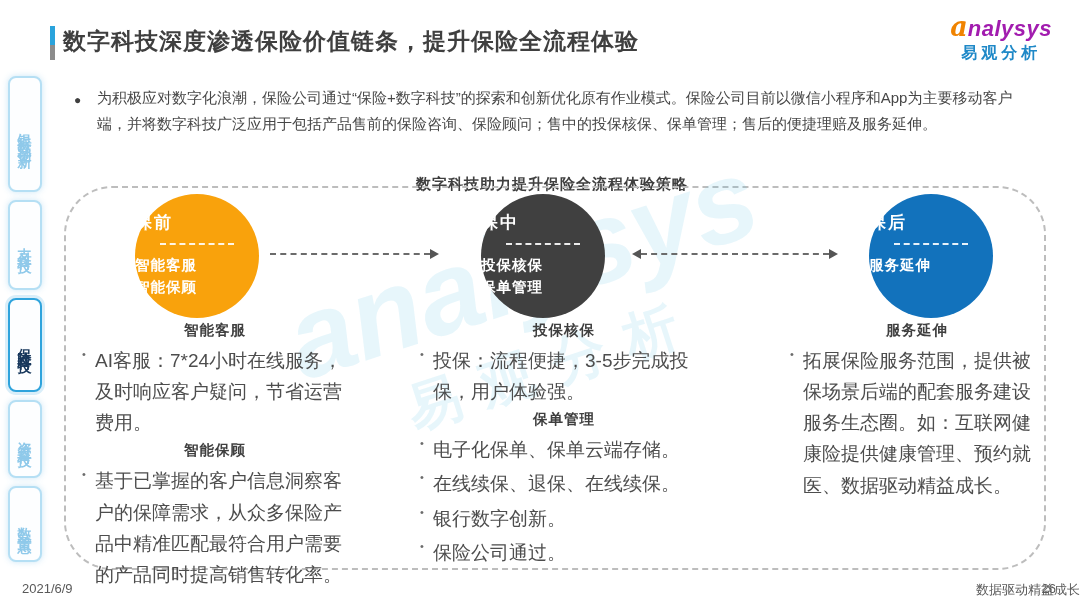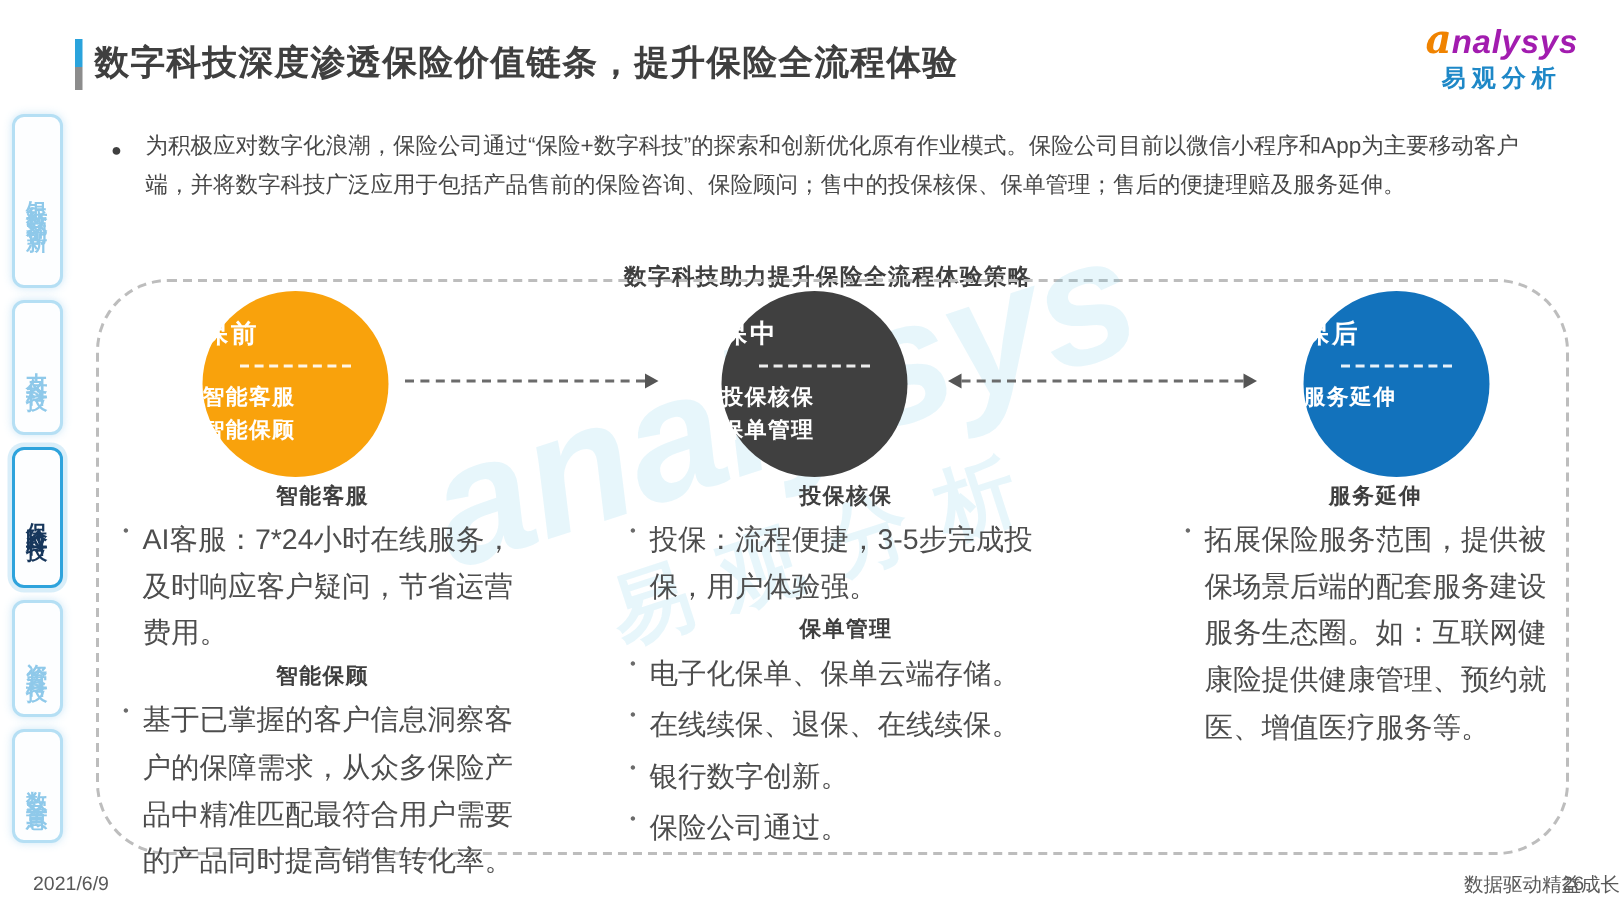--- a/index.html
+++ b/index.html
@@ -158,19 +158,19 @@
     <li>电子化保单、保单云端存储。</li>
     <li>在线续保、退保、在线续保。</li>
     <li>银行数字创新。</li>
     <li>保险公司通过。</li>
   </ul>
 </div>
 
 <div class="col col3">
   <h4>服务延伸</h4>
   <ul>
-    <li>拓展保险服务范围，提供被保场景后端的配套服务建设服务生态圈。如：互联网健康险提供健康管理、预约就医、增值医疗服务等。</li>
+    <li>拓展保险服务范围，提供被保场景后端的配套服务建设服务生态圈。如：互联网健康险提供健康管理、预约就医、数据驱动精益成长。</li>
   </ul>
 </div>
 
 <div class="footer-date">2021/6/9</div>
 <div class="footer-slogan">数据驱动精益成长</div>
 <div class="footer-page">26</div>
 
 </body></html>

